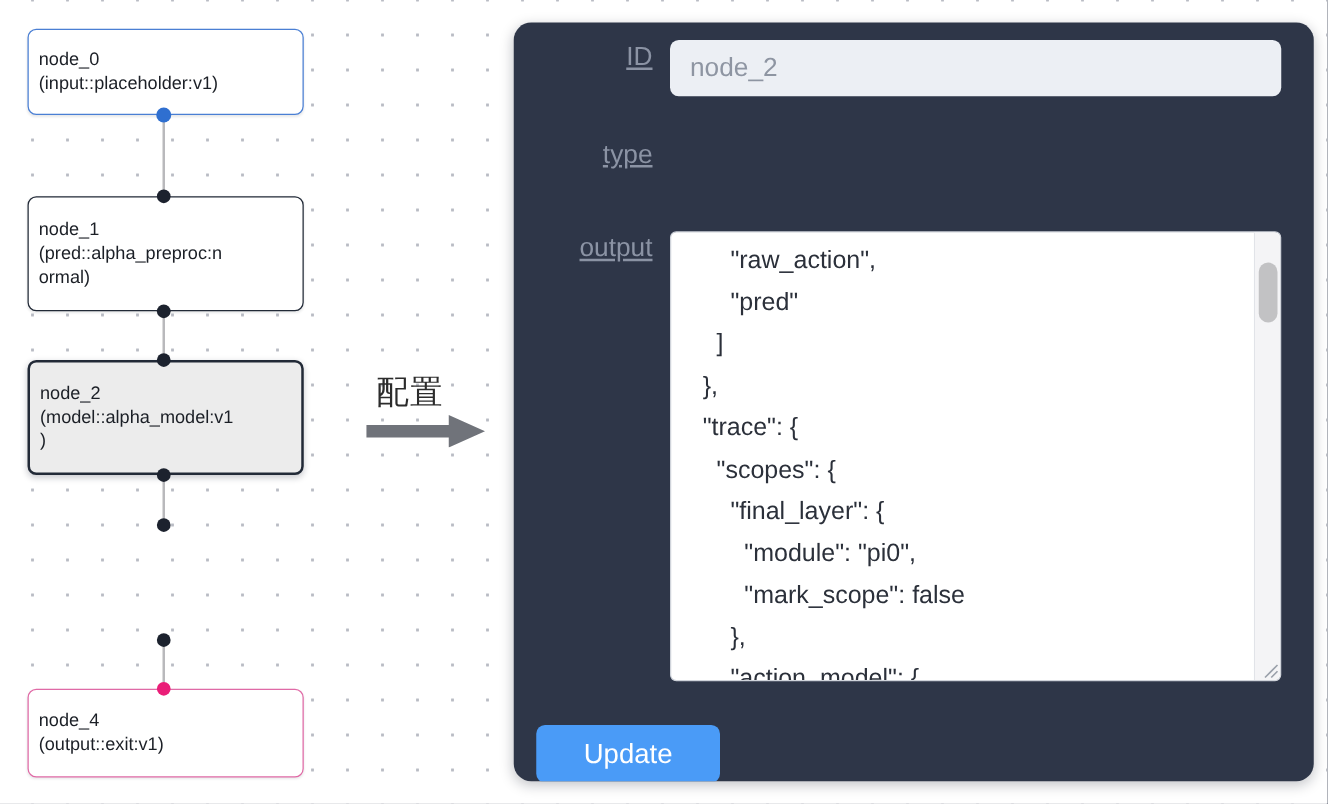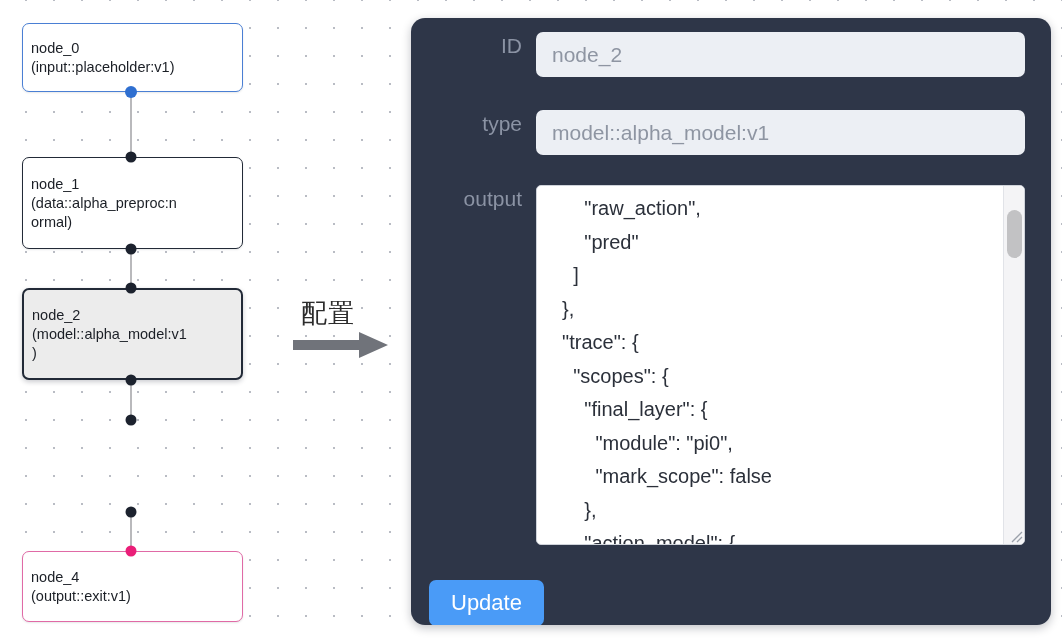--- a/index.html
+++ b/index.html
@@ -136,20 +136,21 @@
   }
   .field-label {
     width: 125px;
     text-align: right;
     padding-right: 14px;
     box-sizing: border-box;
     color: #8b93a4;
     font-size: 21px;
     line-height: 28px;
     font-weight: 400;
+    text-decoration: underline;
   }
   .field-input {
     box-sizing: border-box;
     background: #eceff4;
     border: none;
     border-radius: 7px;
     color: #8e95a2;
     font-size: 21px;
     font-family: "Liberation Sans", "DejaVu Sans", sans-serif;
     padding: 7px 16px;
@@ -216,21 +217,21 @@
   #update-button {
     position: absolute;
     left: 18px;
     top: 562px;
     background: #4a9bf7;
     color: #ffffff;
     border: none;
     border-radius: 7px;
     font-size: 22px;
     font-family: "Liberation Sans", "DejaVu Sans", sans-serif;
-    padding: 10px 22px;
+    padding: 10px 38px;
     cursor: pointer;
   }
 </style>
 </head>
 <body>
 
 <div id="app">
 
   <div id="graph-canvas">
 
@@ -239,21 +240,21 @@
     <div class="edge-line" style="top:380px;height:40px;"></div>
     <div class="edge-line" style="top:512px;height:39px;"></div>
 
     <div class="node is-input" style="left:22px;top:23px;width:221px;height:69px;">
       <span class="node-text">node_0
 (input::placeholder:v1)</span>
     </div>
 
     <div class="node" style="left:22px;top:157px;width:221px;height:92px;">
       <span class="node-text">node_1
-(data::alpha_preproc:n
+(pred::alpha_preproc:n
 ormal)</span>
     </div>
 
     <div class="node is-selected" style="left:22px;top:288px;width:221px;height:92px;">
       <span class="node-text">node_2
 (model::alpha_model:v1
 )</span>
     </div>
 
 
@@ -281,21 +282,20 @@
 
   <div id="config-panel">
 
     <div class="field-row" id="row-id">
       <div class="field-label">ID</div>
       <input class="field-input" type="text" id="id-input" value="node_2" style="">
     </div>
 
     <div class="field-row" id="row-type">
       <div class="field-label">type</div>
-      <input class="field-input" type="text" id="type-input" value="model::alpha_model:v1" style="">
     </div>
 
     <div class="field-row" id="row-config">
       <div class="field-label">output</div>
       <div class="config-textarea-wrap">
         <textarea id="config-textarea" spellcheck="false" style="">      "raw_action",
       "pred"
     ]
   },
   "trace": {

